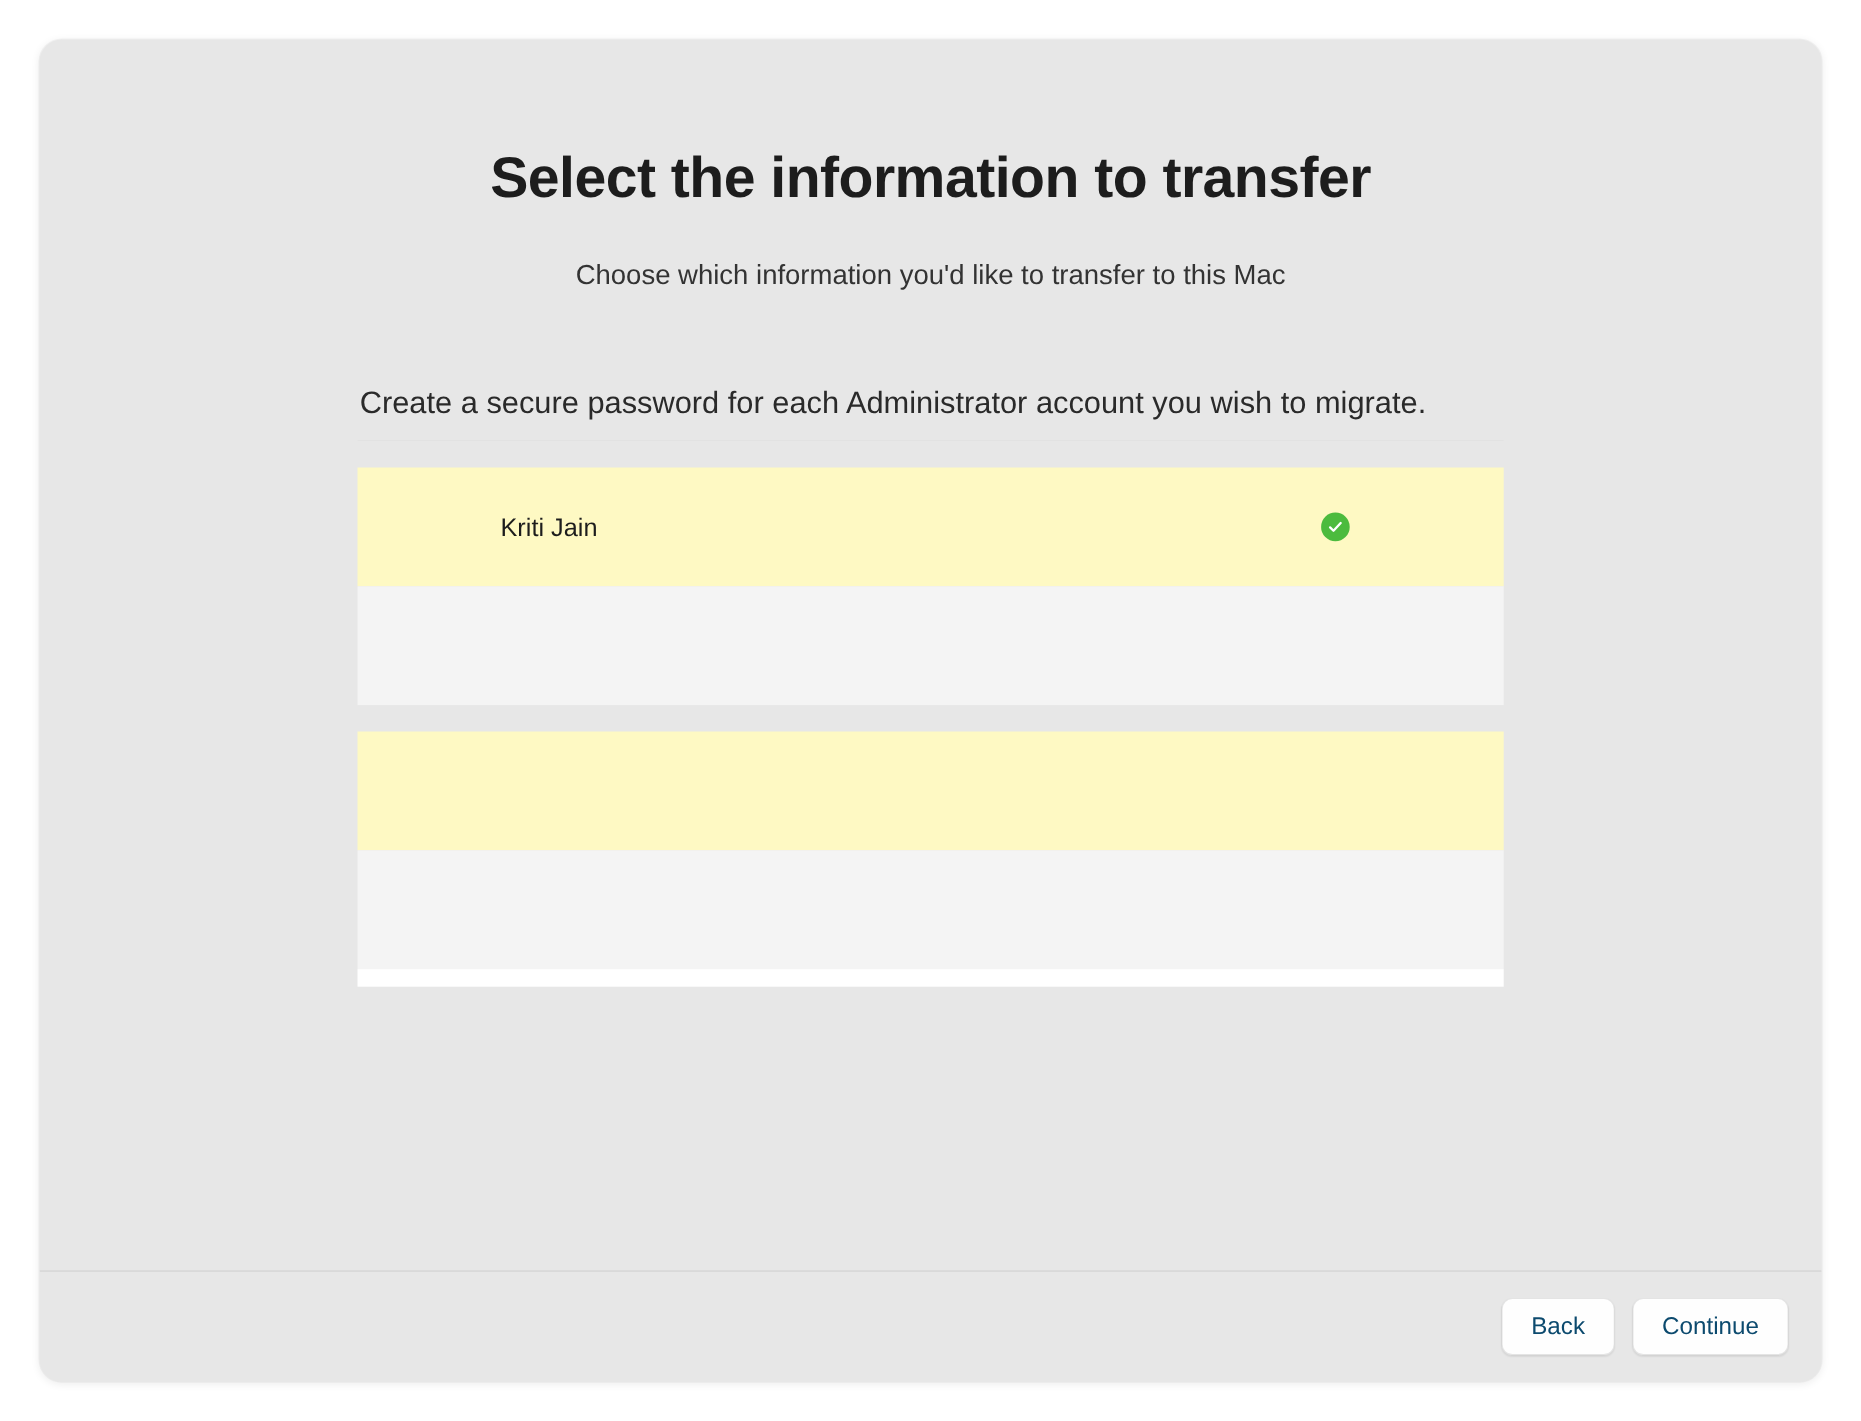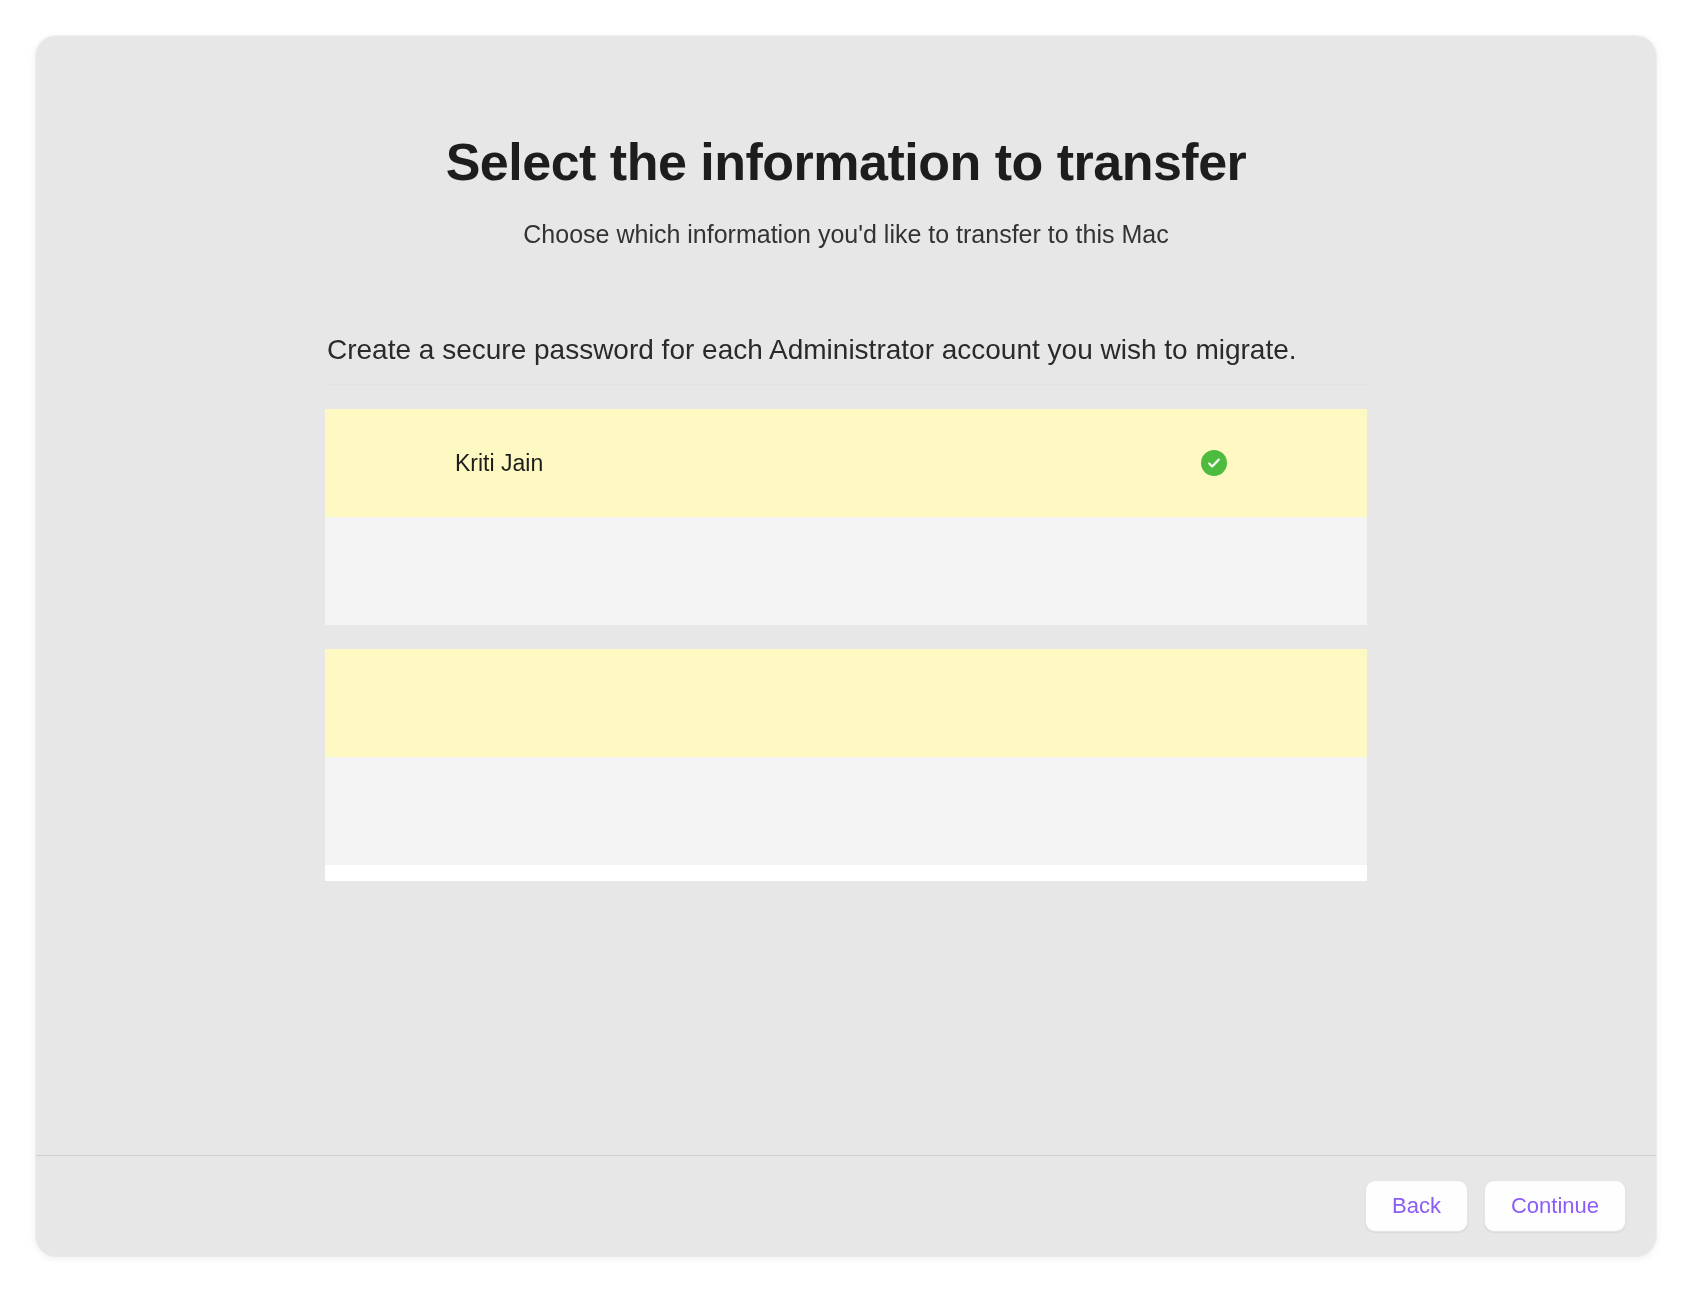--- a/index.html
+++ b/index.html
@@ -32,21 +32,21 @@
       font-size: 52px;
       font-weight: 700;
       letter-spacing: -0.5px;
       color: #1d1d1d;
       text-align: center;
     }
     .subtitle {
       font-size: 25px;
       font-weight: 400;
       color: #333333;
-      margin-top: 28px;
+      margin-top: 44px;
       text-align: center;
     }
     .instruction {
       font-size: 28px;
       color: #2a2a2a;
       margin-top: 85px;
       width: 1042px;
       text-align: left;
       padding-left: 2px;
     }
@@ -87,21 +87,21 @@
       padding: 24px 30px;
       display: flex;
       justify-content: flex-end;
       gap: 16px;
     }
     .btn {
       background: #fefefe;
       border: 1px solid rgba(0,0,0,0.1);
       border-radius: 10px;
       font-size: 22px;
-      color: #8b5cf6;
+      color: #0c4a6e;
       padding: 12px 26px;
       cursor: pointer;
       box-shadow: 0 1px 1.5px rgba(0,0,0,0.07);
     }
   </style>
 </head>
 <body>
 
 <div class="window">
   <div class="content">

